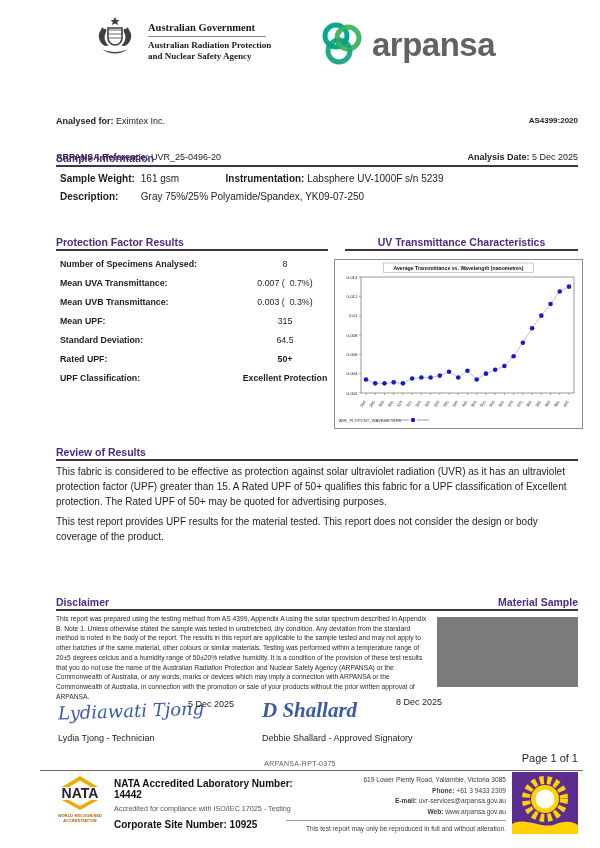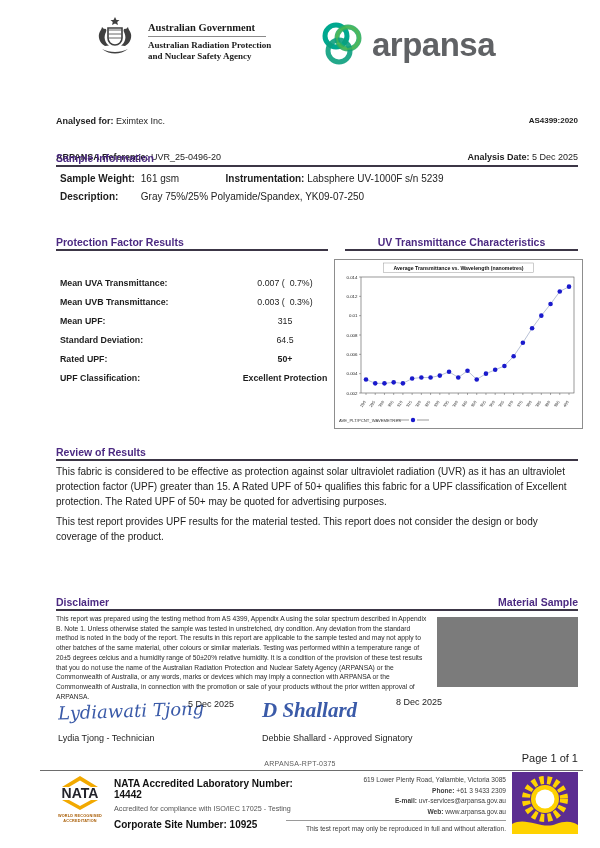--- a/index.html
+++ b/index.html
@@ -112,20 +112,24 @@
     <span>Labsphere UV-1000F s/n 5239</span>
   </div>
   <div class="abs kv" style="left:60px; top:191px;">
     <span class="b" style="display:inline-block; width:78px;">Description:</span>
     <span>Gray 75%/25% Polyamide/Spandex, YK09-07-250</span>
   </div>
 
   <div class="abs sec-heading" style="left:56px; top:236px;">Protection Factor Results</div>
   <div class="abs rule" style="left:56px; top:249px; width:272px;"></div>
 
+  <div class="res-row" style="top:259px;">
+    <span class="res-label">Number of Specimens Analysed:</span>
+    <span class="res-value">8</span>
+  </div>
   <div class="res-row" style="top:278px;">
     <span class="res-label">Mean UVA Transmittance:</span>
     <span class="res-value">0.007 (  0.7%)</span>
   </div>
   <div class="res-row" style="top:297px;">
     <span class="res-label">Mean UVB Transmittance:</span>
     <span class="res-value">0.003 (  0.3%)</span>
   </div>
   <div class="res-row" style="top:316px;">
     <span class="res-label">Mean UPF:</span>

